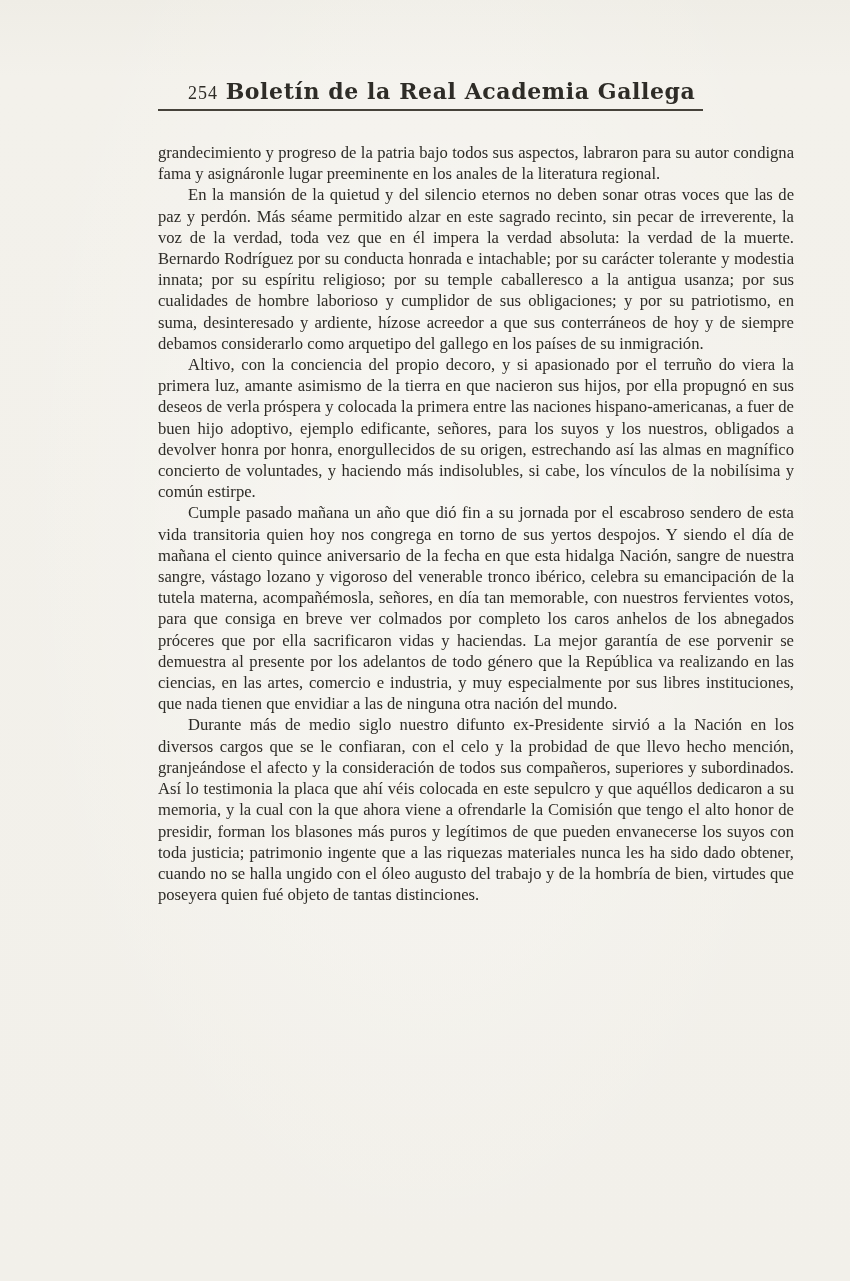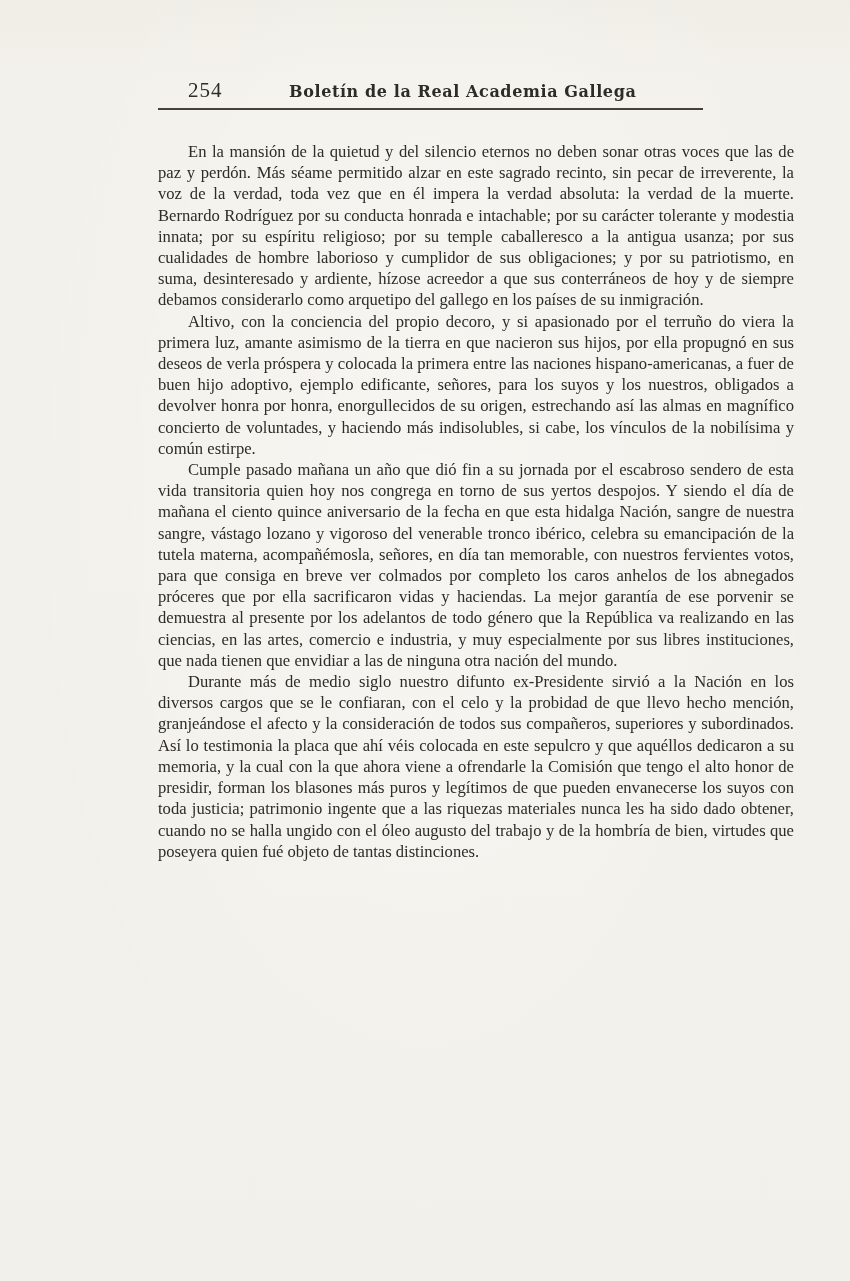--- a/index.html
+++ b/index.html
@@ -27,29 +27,29 @@
     width: 636px;
   }
   .header {
     width: 545px;
     display: flex;
     align-items: baseline;
     border-bottom: 2.5px solid #46423a;
     padding-bottom: 5px;
   }
   .page-number {
-    font-size: 21px;
+    font-size: 18px;
     padding-left: 30px;
     letter-spacing: 1px;
   }
   .journal-title {
     flex: 1;
     text-align: center;
     font-weight: bold;
-    font-size: 16px;
+    font-size: 22px;
     letter-spacing: 0.6px;
     font-family: "DejaVu Serif", "Liberation Serif", serif;
   }
   .body-text {
     margin-top: 31px;
     font-size: 16.6px;
     line-height: 21.2px;
     text-align: justify;
   }
   .body-text p {
@@ -65,20 +65,21 @@
 
 <div class="page">
   <div class="content">
 
     <div class="header">
       <span class="page-number">254</span>
       <span class="journal-title">Boletín de la Real Academia Gallega</span>
     </div>
 
     <div class="body-text">
+      <p class="continuation">grandecimiento y progreso de la patria bajo todos sus aspectos, labraron para su autor condigna fama y asignáronle lugar preeminente en los anales de la literatura regional.</p>
       <p>En la mansión de la quietud y del silencio eternos no deben sonar otras voces que las de paz y perdón. Más séame permitido alzar en este sagrado recinto, sin pecar de irreverente, la voz de la verdad, toda vez que en él impera la verdad absoluta: la verdad de la muerte. Bernardo Rodríguez por su conducta honrada e intachable; por su carácter tolerante y modestia innata; por su espíritu religioso; por su temple caballeresco a la antigua usanza; por sus cualidades de hombre laborioso y cumplidor de sus obligaciones; y por su patriotismo, en suma, desinteresado y ardiente, hízose acreedor a que sus conterráneos de hoy y de siempre debamos considerarlo como arquetipo del gallego en los países de su inmigración.</p>
       <p>Altivo, con la conciencia del propio decoro, y si apasionado por el terruño do viera la primera luz, amante asimismo de la tierra en que nacieron sus hijos, por ella propugnó en sus deseos de verla próspera y colocada la primera entre las naciones hispano-americanas, a fuer de buen hijo adoptivo, ejemplo edificante, señores, para los suyos y los nuestros, obligados a devolver honra por honra, enorgullecidos de su origen, estrechando así las almas en magnífico concierto de voluntades, y haciendo más indisolubles, si cabe, los vínculos de la nobilísima y común estirpe.</p>
       <p>Cumple pasado mañana un año que dió fin a su jornada por el escabroso sendero de esta vida transitoria quien hoy nos congrega en torno de sus yertos despojos. Y siendo el día de mañana el ciento quince aniversario de la fecha en que esta hidalga Nación, sangre de nuestra sangre, vástago lozano y vigoroso del venerable tronco ibérico, celebra su emancipación de la tutela materna, acompañémosla, señores, en día tan memorable, con nuestros fervientes votos, para que consiga en breve ver colmados por completo los caros anhelos de los abnegados próceres que por ella sacrificaron vidas y haciendas. La mejor garantía de ese porvenir se demuestra al presente por los adelantos de todo género que la República va realizando en las ciencias, en las artes, comercio e industria, y muy especialmente por sus libres instituciones, que nada tienen que envidiar a las de ninguna otra nación del mundo.</p>
       <p>Durante más de medio siglo nuestro difunto ex-Presidente sirvió a la Nación en los diversos cargos que se le confiaran, con el celo y la probidad de que llevo hecho mención, granjeándose el afecto y la consideración de todos sus compañeros, superiores y subordinados. Así lo testimonia la placa que ahí véis colocada en este sepulcro y que aquéllos dedicaron a su memoria, y la cual con la que ahora viene a ofrendarle la Comisión que tengo el alto honor de presidir, forman los blasones más puros y legítimos de que pueden envanecerse los suyos con toda justicia; patrimonio ingente que a las riquezas materiales nunca les ha sido dado obtener, cuando no se halla ungido con el óleo augusto del trabajo y de la hombría de bien, virtudes que poseyera quien fué objeto de tantas distinciones.</p>
     </div>
 
   </div>
 </div>
 
 </body></html>

